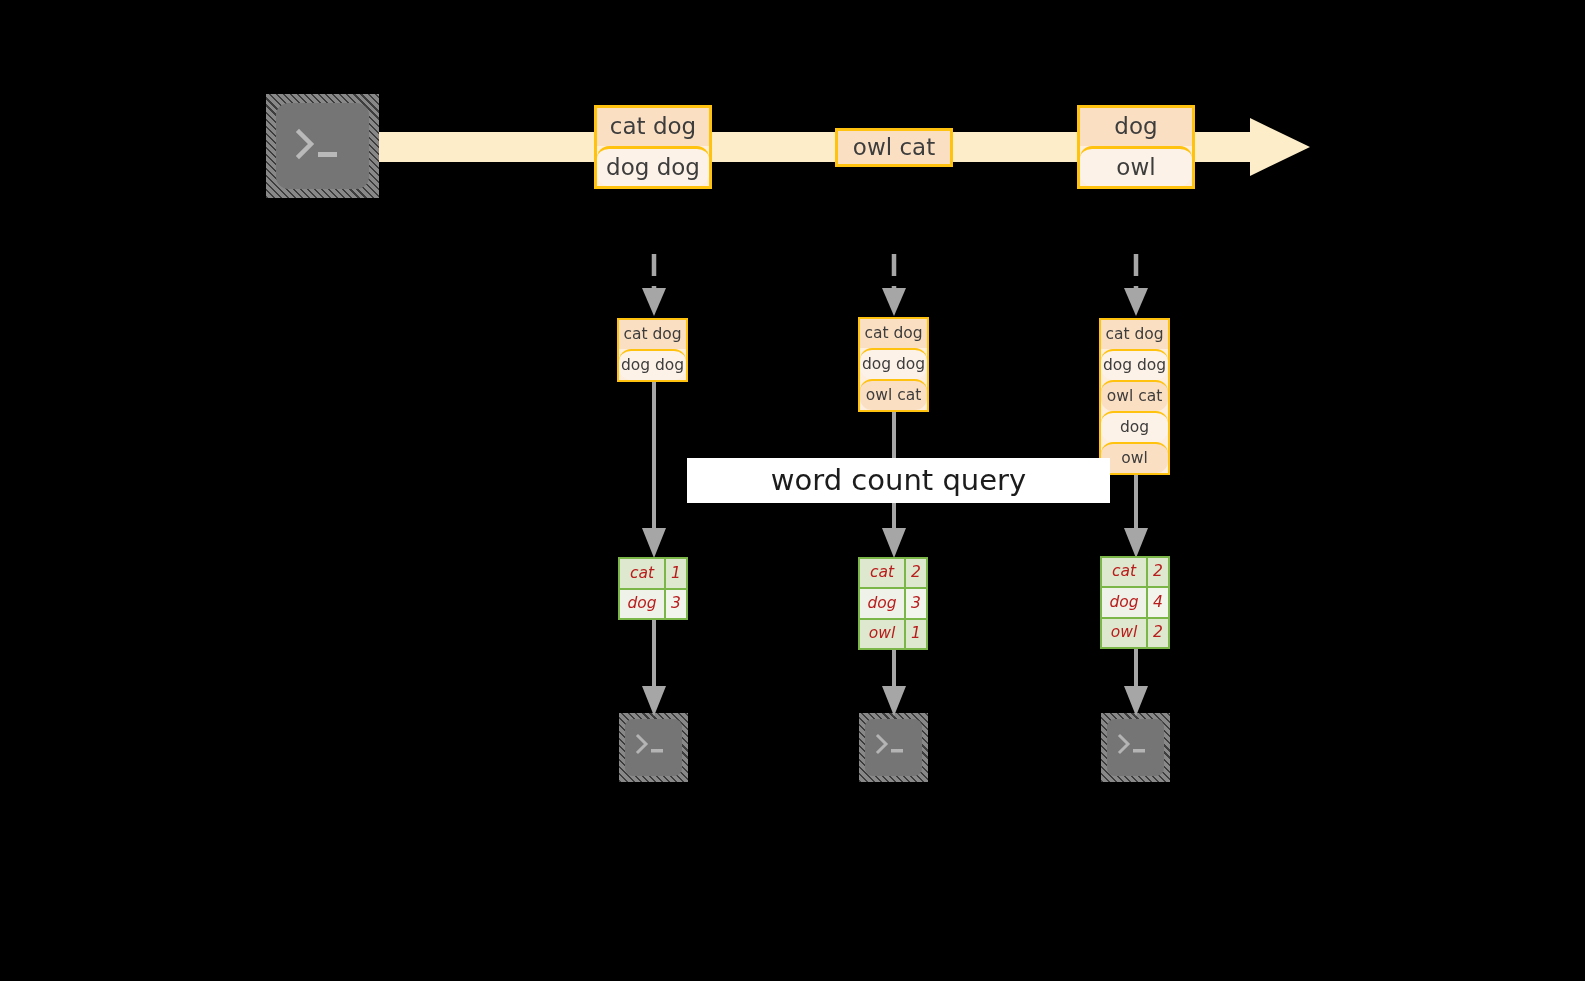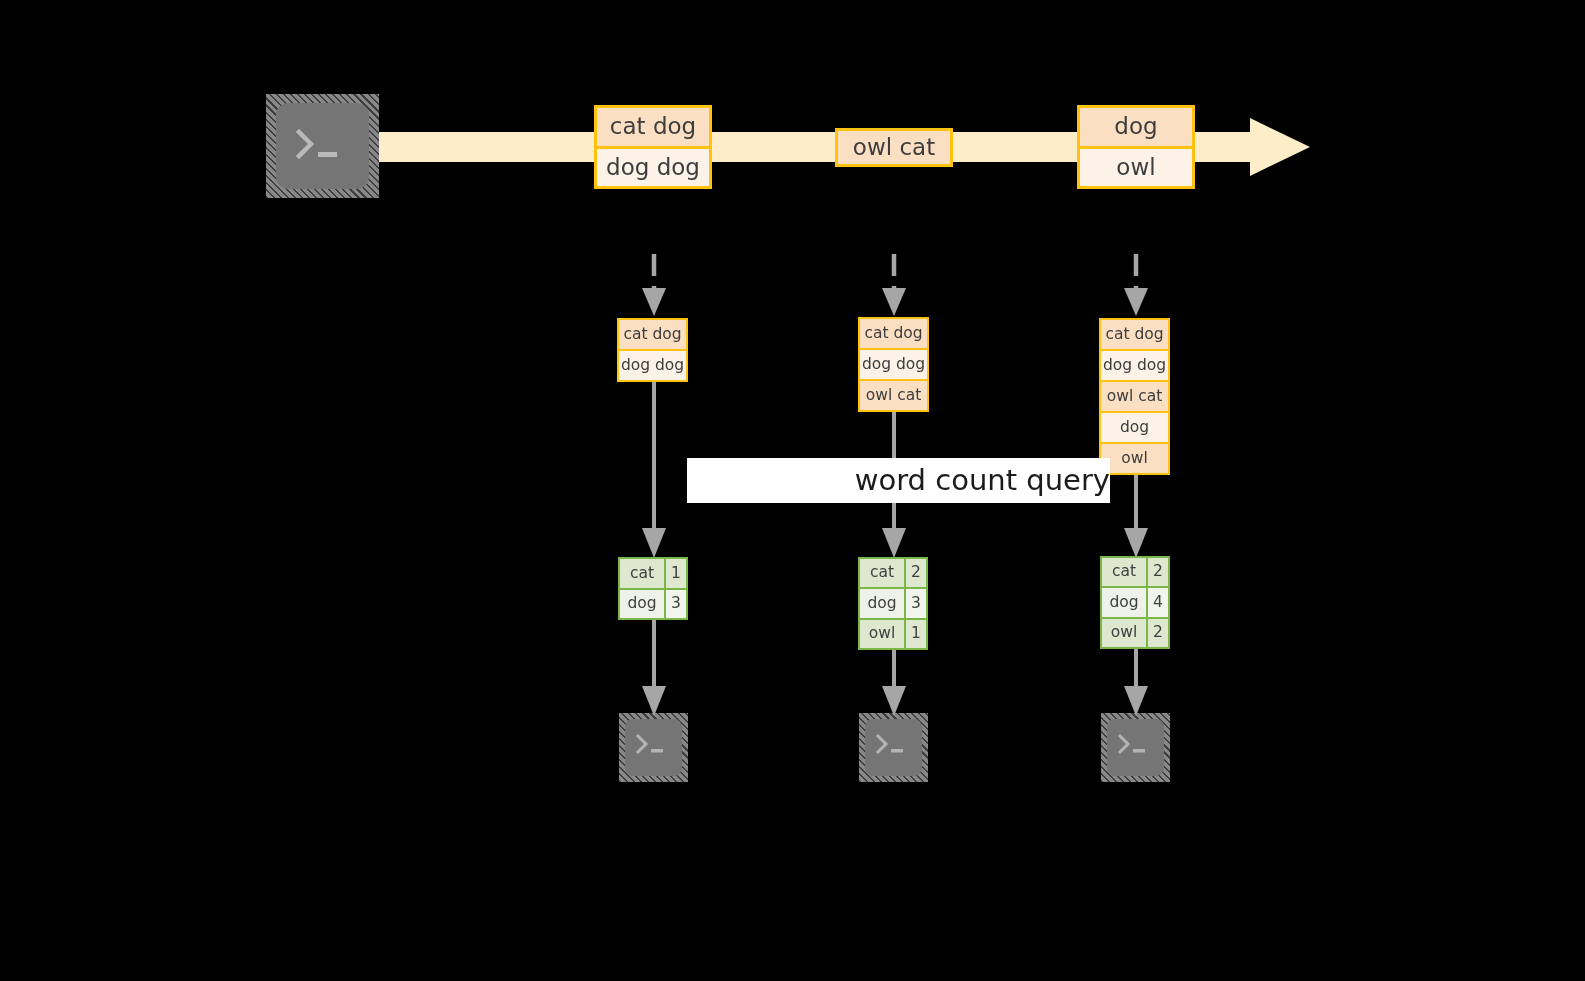--- a/index.html
+++ b/index.html
@@ -65,21 +65,21 @@
     flex: 1 1 auto;
     display: flex;
     align-items: center;
     justify-content: center;
     white-space: nowrap;
     color: #3d3d3d;
     line-height: 1;
   }
   .evt-cell.dark { background: #fbdfc3; }
   .evt-cell.light { background: #fdf2e7; }
-  .evt-cell + .evt-cell { border-top: 3px solid #ffc20e; }
+  .evt-cell + .evt-cell { border-top: 3px solid #ffc20e; border-radius: 12px; }
 
   
   .top-stack { z-index: 6; }
   .top-stack .evt-cell { font-size: 23px; }
 
   
   .snap-stack { z-index: 6; }
   .snap-stack .evt-cell { font-size: 15.5px; }
   .snap-stack .evt-cell + .evt-cell { border-top-width: 2px; }
   .snap-stack { border-width: 2.5px; }
@@ -95,23 +95,24 @@
   .kv-row {
     display: flex;
     flex: 1 1 auto;
   }
   .kv-row + .kv-row { border-top: 2.5px solid #7ab648; }
   .kv-key, .kv-val {
     display: flex;
     align-items: center;
     justify-content: center;
     font-size: 15.5px;
-    color: #404040;
+    color: #b91c1c;
     line-height: 1;
     white-space: nowrap;
+    font-style: italic;
   }
   .kv-key { flex: 0 0 44px; }
   .kv-val { flex: 1 1 auto; border-left: 2.5px solid #7ab648; }
   .kv-row.dark .kv-key { background: #dde8ce; }
   .kv-row.dark .kv-val { background: #dde8ce; }
   .kv-row.light .kv-key { background: #eef2e8; }
   .kv-row.light .kv-val { background: #f1f5ec; }
 
   
   .connector {
@@ -307,17 +308,17 @@
   <div class="terminal" style="left:1101px; top:713px; width:69px; height:69px;">
     <div class="screen" style="left:6px; top:6px; right:6px; bottom:6px;"></div>
     <svg viewBox="0 0 69 69" preserveAspectRatio="none">
       <g stroke="#b4b4b4" stroke-width="3" fill="none" stroke-linecap="square">
         <path d="M19 23 L27 31 L19 39"></path>
       </g>
       <rect x="32" y="36" width="12" height="3.5" fill="#b4b4b4"></rect>
     </svg>
   </div>
 
-  <div class="query-banner" style="left:687px; top:458px; width:423px; height:45px;justify-content:flex-end;">
+  <div class="query-banner" style="left:687px; top:458px; width:423px; height:45px;">
     <span>word count query</span>
   </div>
 
 </div>
 
 </body></html>

